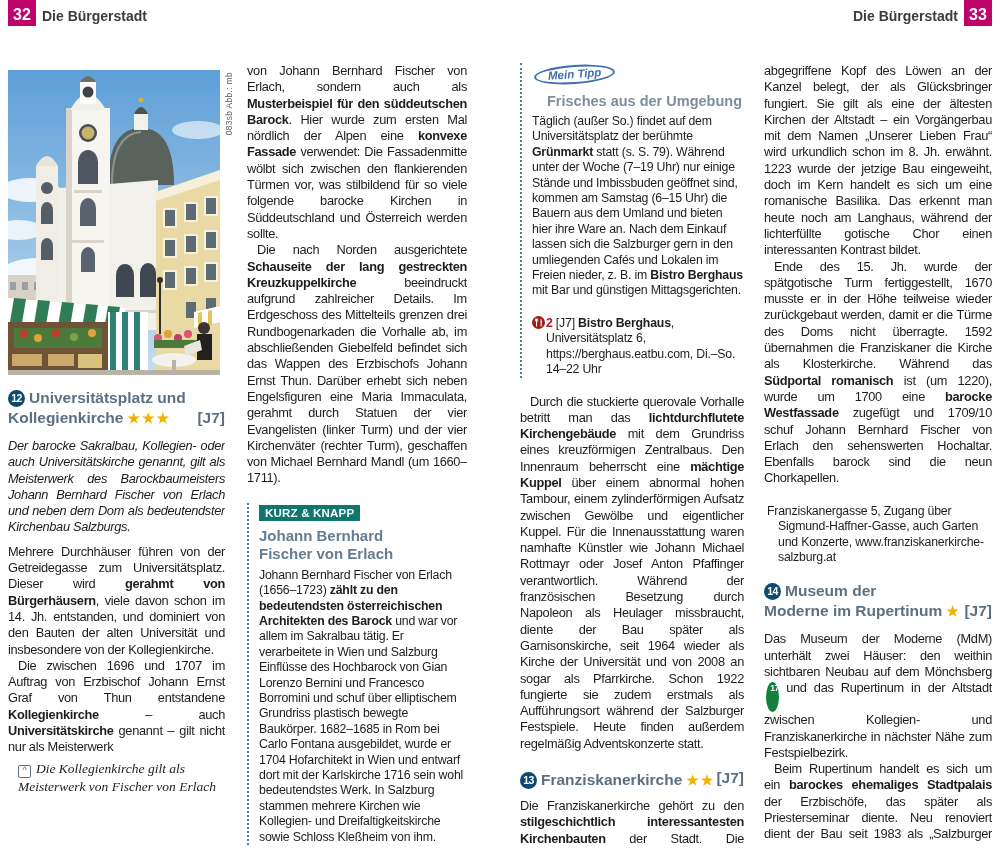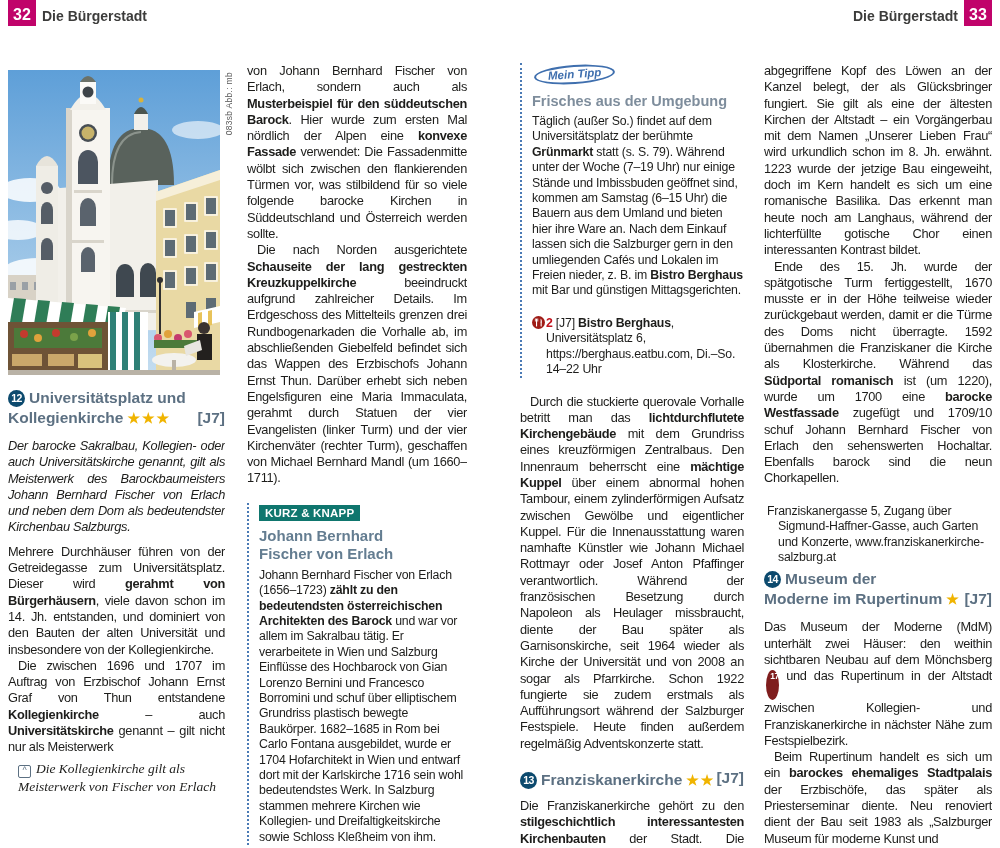--- a/index.html
+++ b/index.html
@@ -15,21 +15,21 @@
   .hdr-title{font-weight:bold;font-size:14px;color:#3c3c3b;padding-bottom:2px;text-align:center;}
   
   .col{position:absolute;top:63px;}
   .body-p{font-size:12.8px;line-height:16.3px;letter-spacing:-0.3px;text-align:justify;
           margin:0;hyphens:auto;-webkit-hyphens:auto;}
   .ind{text-indent:10px;}
   .cond{font-size:12.3px;line-height:15.4px;letter-spacing:-0.2px;text-align:left;margin:0;
         hyphens:auto;-webkit-hyphens:auto;}
   .seg-b{font-weight:bold;}
   .seg-rednum{color:#c1121c;font-weight:bold;}
-  .seg-badge{display:inline-block;background:#7f1d1d;color:#fff;border-radius:50%;
+  .seg-badge{display:inline-block;background:#15803d;color:#fff;border-radius:50%;
              width:13px;height:30px;line-height:13px;font-size:8.5px;text-align:right;
              font-weight:bold;vertical-align:1px;margin-left:2px;text-indent:0;}
   
   .heading{color:#5c7082;font-weight:bold;font-size:15.5px;line-height:20px;margin:0 0 10px 0;}
   .h-line2{position:relative;}
   .h-num{display:inline-block;width:17px;height:17px;border-radius:50%;background:#0c4a6e;
          color:#fff;font-size:10.5px;line-height:17px;text-align:center;letter-spacing:-0.5px;
          vertical-align:1px;margin-right:4px;}
   .stars{color:#f0b400;font-size:14px;letter-spacing:2px;margin-left:4px;}
   .h-grid{position:absolute;right:0;bottom:0;color:#5c7082;}
@@ -46,21 +46,21 @@
             font-style:normal;font-family:"Liberation Sans",sans-serif;vertical-align:0px;}
   .intro{font-style:italic;margin-bottom:8px;}
   
   .dotted-box{border-left:2px dotted #4a7ab5;padding-left:10px;}
   .kk-label{display:inline-block;background:#0f766e;color:#fff;font-weight:bold;font-size:11.5px;
             padding:2px 6px;margin-bottom:6px;letter-spacing:0.2px;}
   .kk-head{color:#647d91;font-weight:bold;font-size:15px;line-height:18.5px;margin:0 0 4px 0;}
   .tip-stamp{display:inline-block;border:2px solid #3f6fae;border-radius:50%;color:#3f6fae;
              font-weight:bold;font-style:italic;font-size:11.5px;padding:1px 12px 2px 12px;
              transform:rotate(-4deg);margin:2px 0 8px 2px;}
-  .tip-head{color:#7e8d9c;font-weight:bold;font-size:14.5px;line-height:18px;margin:0 0 4px 0;}
+  .tip-head{color:#7e8d9c;font-weight:bold;font-size:14.5px;line-height:18px;margin:0 0 4px 15px;}
   .hang{padding-left:14px;text-indent:-14px;margin-top:17px;}
   .chevron{color:#c1121c;font-weight:bold;font-size:12px;display:inline-block;transform:scaleY(1.25);
            margin-right:3px;}
   .poi-icon{vertical-align:-2px;margin-right:1px;}
 </style>
 </head>
 <body>
 
 <div class="page">
 
@@ -262,21 +262,21 @@
     </div>
     <p class="body-p"><span>Die Franziskanerkirche gehört zu den </span><span class="seg-b">stilgeschichtlich interessantesten Kirchenbauten</span><span> der Stadt. Die Salzburger lieben diese Kirche, wie der</span></p>
   </section>
 
   <section class="col" style="left:764px;top:63px;width:228px;height:782px;overflow:hidden;">
     <p class="body-p">abgegriffene Kopf des Löwen an der Kanzel belegt, der als Glücksbringer fungiert. Sie gilt als eine der ältesten Kirchen der Altstadt – ein Vorgängerbau mit dem Namen „Unserer Lieben Frau“ wird urkundlich schon im 8. Jh. erwähnt. 1223 wurde der jetzige Bau eingeweiht, doch im Kern handelt es sich um eine romanische Basilika. Das erkennt man heute noch am Langhaus, während der lichterfüllte gotische Chor einen interessanten Kontrast bildet.</p>
     <p class="body-p ind"><span>Ende des 15. Jh. wurde der spätgotische Turm fertiggestellt, 1670 musste er in der Höhe teilweise wieder zurückgebaut werden, damit er die Türme des Doms nicht überragte. 1592 übernahmen die Franziskaner die Kirche als Klosterkirche. Während das </span><span class="seg-b">Südportal romanisch</span><span> ist (um 1220), wurde um 1700 eine </span><span class="seg-b">barocke Westfassade</span><span> zugefügt und 1709/10 schuf Johann Bernhard Fischer von Erlach den sehenswerten Hochaltar. Ebenfalls barock sind die neun Chorkapellen.</span></p>
     <p class="cond hang">
       <span class="chevron">&gt;</span><span>Franziskanergasse 5, Zugang über Sigmund-Haffner-Gasse, auch Garten und Konzerte, www.franziskanerkirche-salzburg.at</span>
     </p>
-    <div class="heading" style="margin-top:4px;">
+    <div class="heading" style="margin-top:16px;">
       <div class="h-line1">
         <span class="h-num">14</span><span>Museum der</span>
       </div>
       <div class="h-line2">
         <span>Moderne im Rupertinum</span><span class="stars">★</span>
         <span class="h-grid">[J7]</span>
       </div>
     </div>
     <p class="body-p"><span>Das Museum der Moderne (MdM) unterhält zwei Häuser: den weithin sichtbaren Neubau auf dem Mönchsberg</span><span class="seg-badge">17</span><span> und das Rupertinum in der Altstadt zwischen Kollegien- und Franziskanerkirche in nächster Nähe zum Festspielbezirk.</span></p>
     <p class="body-p ind"><span>Beim Rupertinum handelt es sich um ein </span><span class="seg-b">barockes ehemaliges Stadtpalais</span><span> der Erzbischöfe, das später als Priesterseminar diente. Neu renoviert dient der Bau seit 1983 als „Salzburger Museum für moderne Kunst und</span></p>

